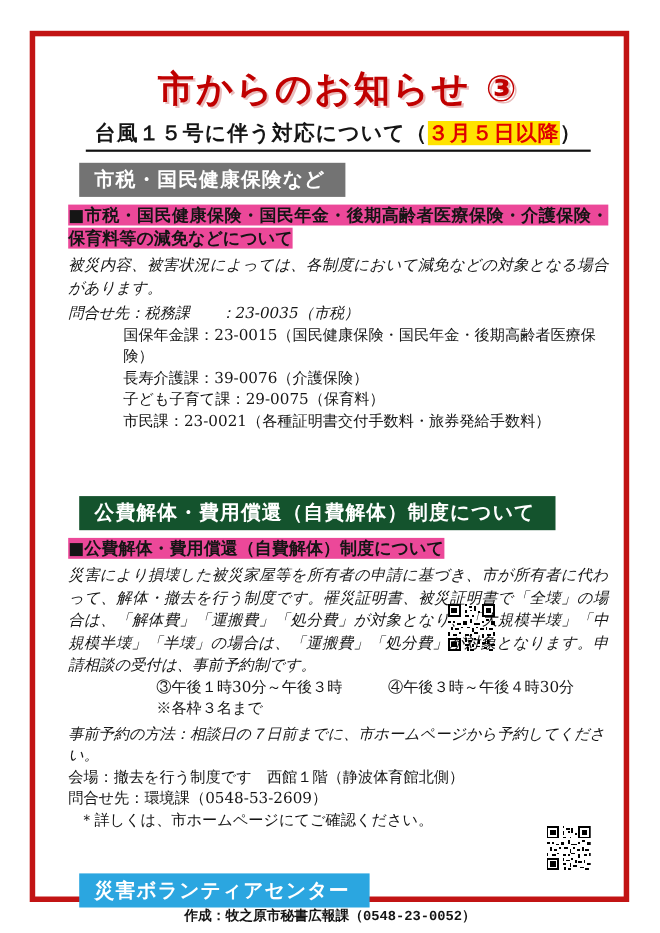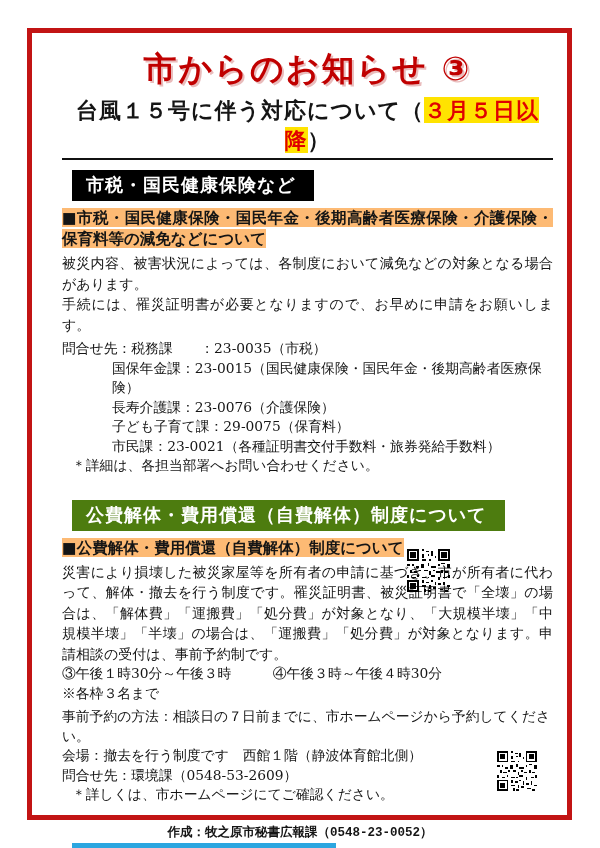--- a/index.html
+++ b/index.html
@@ -1,43 +1,43 @@
 <!DOCTYPE html>
 <html><head>
 <meta charset="utf-8">
 <style>
   html,body{margin:0;padding:0;background:#fff;}
   .page{position:relative;width:600px;height:848px;background:#ffffff;overflow:hidden;
         font-family:"DejaVu Serif","Liberation Serif",serif;color:#151515;}
   .frame{position:absolute;left:27px;top:28px;width:545px;height:792px;
-         border:5px solid #C21414;box-sizing:border-box;padding:12px 14px 0 30px;}
+         border:5px solid #C21414;box-sizing:border-box;padding:24px 14px 0 30px;}
   
   .title{font-family:"DejaVu Sans","Liberation Sans",sans-serif;font-weight:bold;
          font-size:33px;color:#C00000;text-align:center;letter-spacing:2px;margin-top:2px;
          text-shadow:2px 2px 0 #e9bcbc;}
   .subtitle-wrap{text-align:center;margin-top:4px;}
-  .subtitle{display:inline-block;font-weight:bold;font-size:22px;
+  .subtitle{display:inline-block;font-weight:bold;font-size:19px;
             border-bottom:2.5px solid #111;padding:0 8px 2px 8px;letter-spacing:1px;}
   .subtitle .hl{background:#FFE300;color:#E00000;}
   
   .bar{display:inline-block;font-family:"DejaVu Sans","Liberation Sans",sans-serif;
        font-weight:bold;color:#ffffff;font-size:18px;padding:3px 18px 4px 14px;
        letter-spacing:1px;margin-left:10px;}
-  .bar-blue{background:#000000;}
-  .bar-brown{background:#4d7c0f;}
+  .bar-blue{background:#737373;}
+  .bar-brown{background:#14532d;margin-top:34px;}
   .bar-cyan{background:#2BA6E0;}
   
   .subhead{font-weight:bold;font-size:15.5px;line-height:21px;margin-top:6px;text-align:justify;}
-  .subhead span{background:#fdba74;}
+  .subhead span{background:#ec4899;}
   .body-line{font-size:14px;line-height:20.5px;text-align:justify;}
   .para{font-size:14px;line-height:20.5px;text-align:justify;}
   .line{font-size:13.8px;line-height:19.5px;}
-  .mt4{margin-top:4px;}
+  .mt4{margin-top:4px;font-style:italic;}
   .ind50{margin-left:50px;}
-  .ind80{}
+  .ind80{margin-left:80px;}
   .ind10{margin-left:10px;}
   .sec{margin-top:0;}
   .sec2{margin-top:24px;}
   .sec3{margin-top:38px;}
   .s1-head{margin-top:10px;}
   
   .qr{position:absolute;}
   .qr svg{width:100%;height:100%;display:block;}
   .qr1{left:407px;top:549px;width:43px;height:43px;}
   .qr2{left:497px;top:751px;width:40px;height:40px;}
@@ -56,27 +56,25 @@
     <div class="subtitle-wrap">
       <span class="subtitle"><span>台風１５号に伴う対応について（</span><span class="hl">３月５日以降</span><span>）</span></span>
     </div>
 
     <div class="sec s1-head">
       <div class="bar bar-blue">市税・国民健康保険など</div>
       <div class="subhead">
         <span>■市税・国民健康保険・国民年金・後期高齢者医療保険・介護保険・保育料等の減免などについて</span>
       </div>
       <div class="body-line mt4">被災内容、被害状況によっては、各制度において減免などの対象となる場合があります。</div>
-      <div class="body-line">手続には、罹災証明書が必要となりますので、お早めに申請をお願いします。</div>
       <div class="line mt4">問合せ先：税務課　　：23-0035（市税）</div>
       <div class="line ind50">国保年金課：23-0015（国民健康保険・国民年金・後期高齢者医療保険）</div>
-      <div class="line ind50">長寿介護課：23-0076（介護保険）</div>
+      <div class="line ind50">長寿介護課：39-0076（介護保険）</div>
       <div class="line ind50">子ども子育て課：29-0075（保育料）</div>
       <div class="line ind50">市民課：23-0021（各種証明書交付手数料・旅券発給手数料）</div>
-      <div class="line ind10">＊詳細は、各担当部署へお問い合わせください。</div>
     </div>
 
     <div class="sec2">
       <div class="bar bar-brown">公費解体・費用償還（自費解体）制度について</div>
       <div class="subhead">
         <span>■公費解体・費用償還（自費解体）制度について</span>
       </div>
       <div class="para mt4">災害により損壊した被災家屋等を所有者の申請に基づき、市が所有者に代わって、解体・撤去を行う制度です。罹災証明書、被災証明書で「全壊」の場合は、「解体費」「運搬費」「処分費」が対象となり、「大規模半壊」「中規模半壊」「半壊」の場合は、「運搬費」「処分費」が対象となります。申請相談の受付は、事前予約制です。</div>
       <div class="line ind80">③午後１時30分～午後３時　　　④午後３時～午後４時30分</div>
       <div class="line ind80">※各枠３名まで</div>

